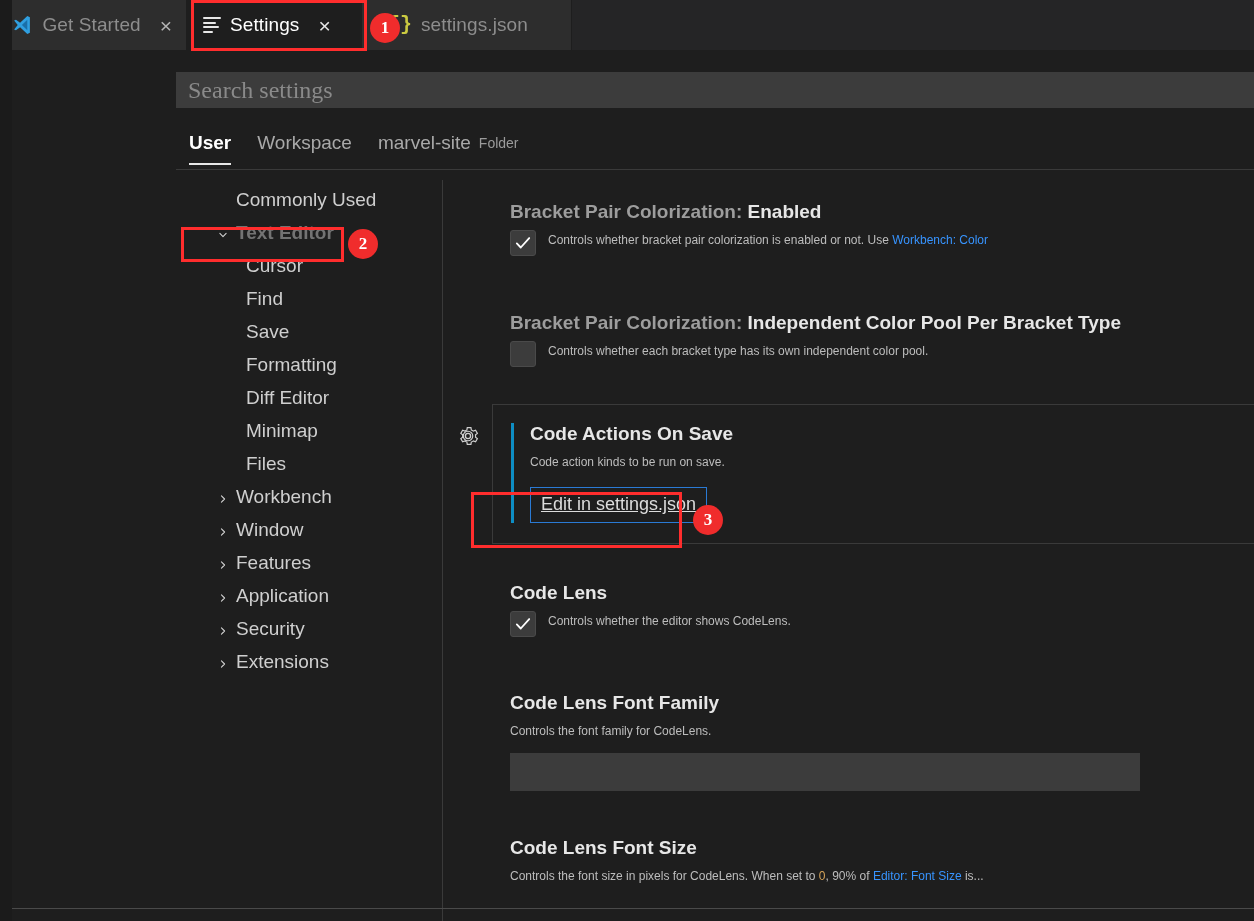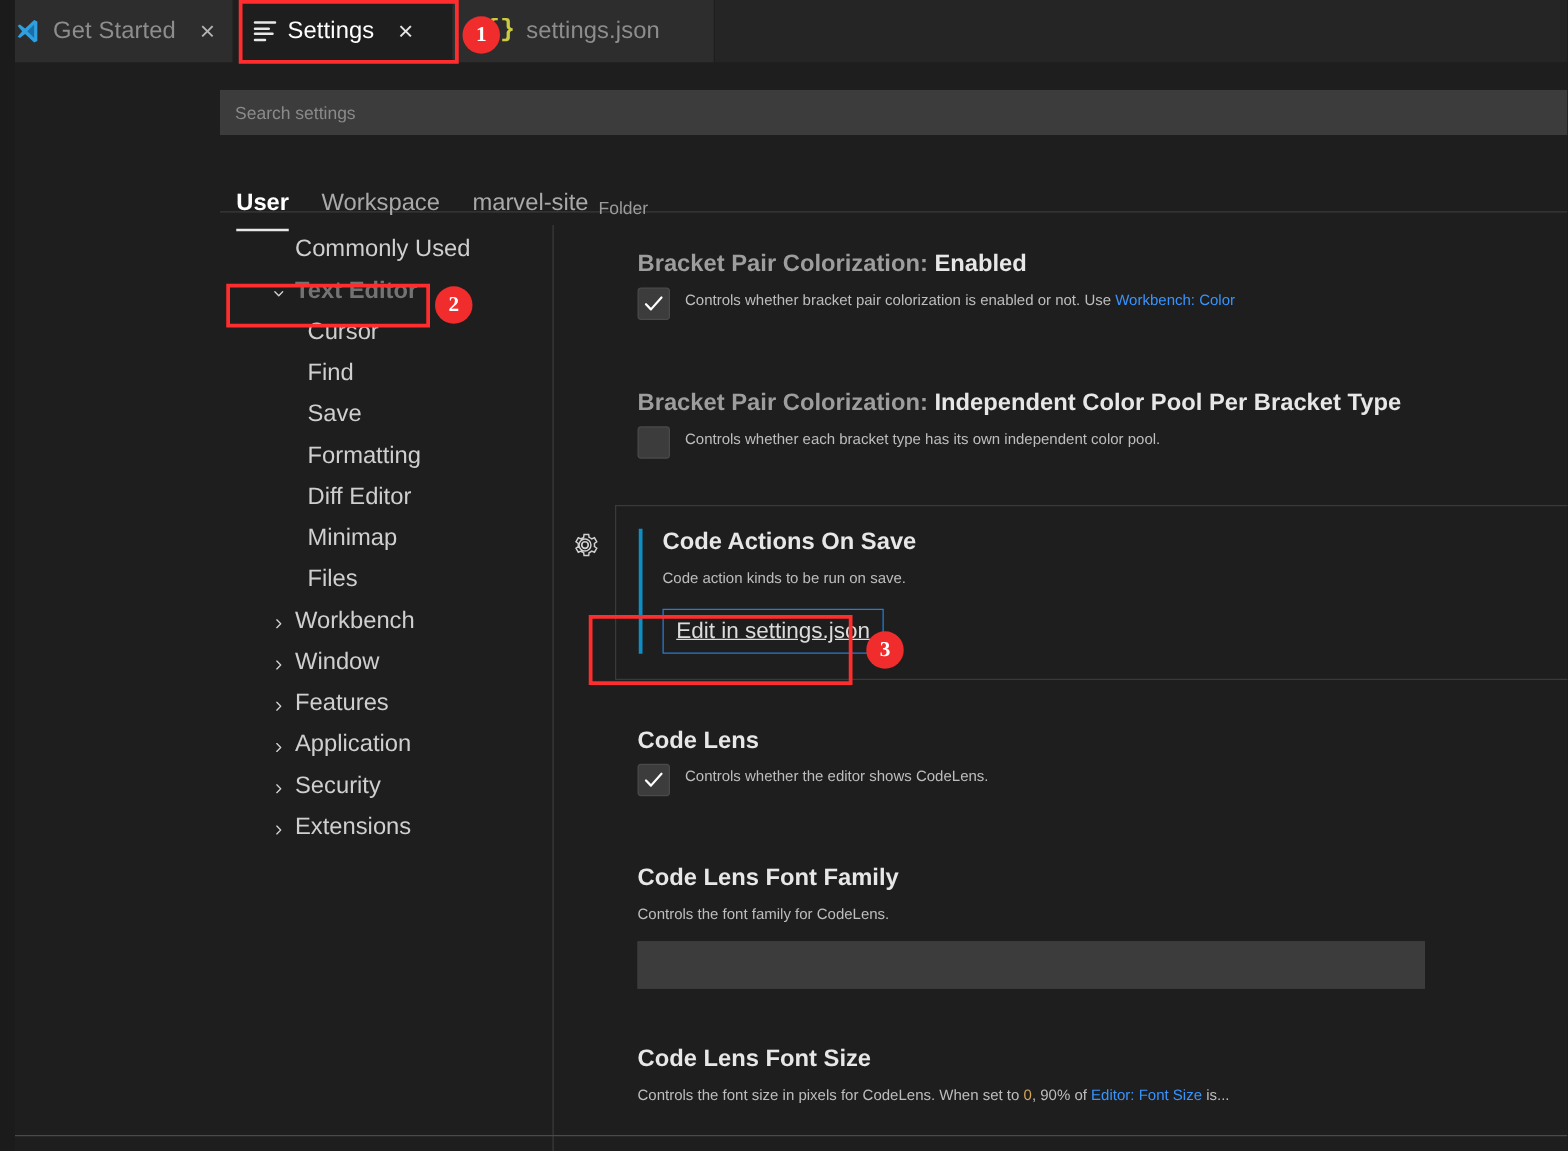--- a/index.html
+++ b/index.html
@@ -99,44 +99,43 @@
     display: flex;
     align-items: center;
     padding: 0 12px;
   }
   .search-row input {
     width: 100%;
     background: transparent;
     border: none;
     outline: none;
     color: #cccccc;
-    font-size: 14px;
-    font-family: Liberation Sans, sans-serif;
+    font-size: 24px;
+    font-family: Liberation Serif, serif;
   }
   .search-row input::placeholder { color: #8a8a8a; opacity: 1; }
 
   .scope-tabs {
     position: absolute;
     left: 164px; top: 74px;
     width: 1078px; height: 46px;
     display: flex;
     align-items: flex-start;
     gap: 0;
     border-bottom: 1px solid #3a3a3a;
   }
   .scope-tab {
     position: relative;
     padding: 8px 13px 10px 13px;
     font-size: 19px;
     color: #a9a9a9;
     white-space: nowrap;
     display: flex;
-    align-items: flex-end;
+    align-items: center;
     gap: 8px;
-    margin-top: 20px;
   }
   .scope-tab.active { color: #ffffff; font-weight: bold; }
   .scope-tab.active::after {
     content: "";
     position: absolute;
     left: 13px; right: 13px; bottom: -1px;
     height: 2px; background: #e7e7e7;
   }
   .scope-tab .scope-sub { font-size: 14px; color: #9b9b9b; font-weight: normal; }
 

